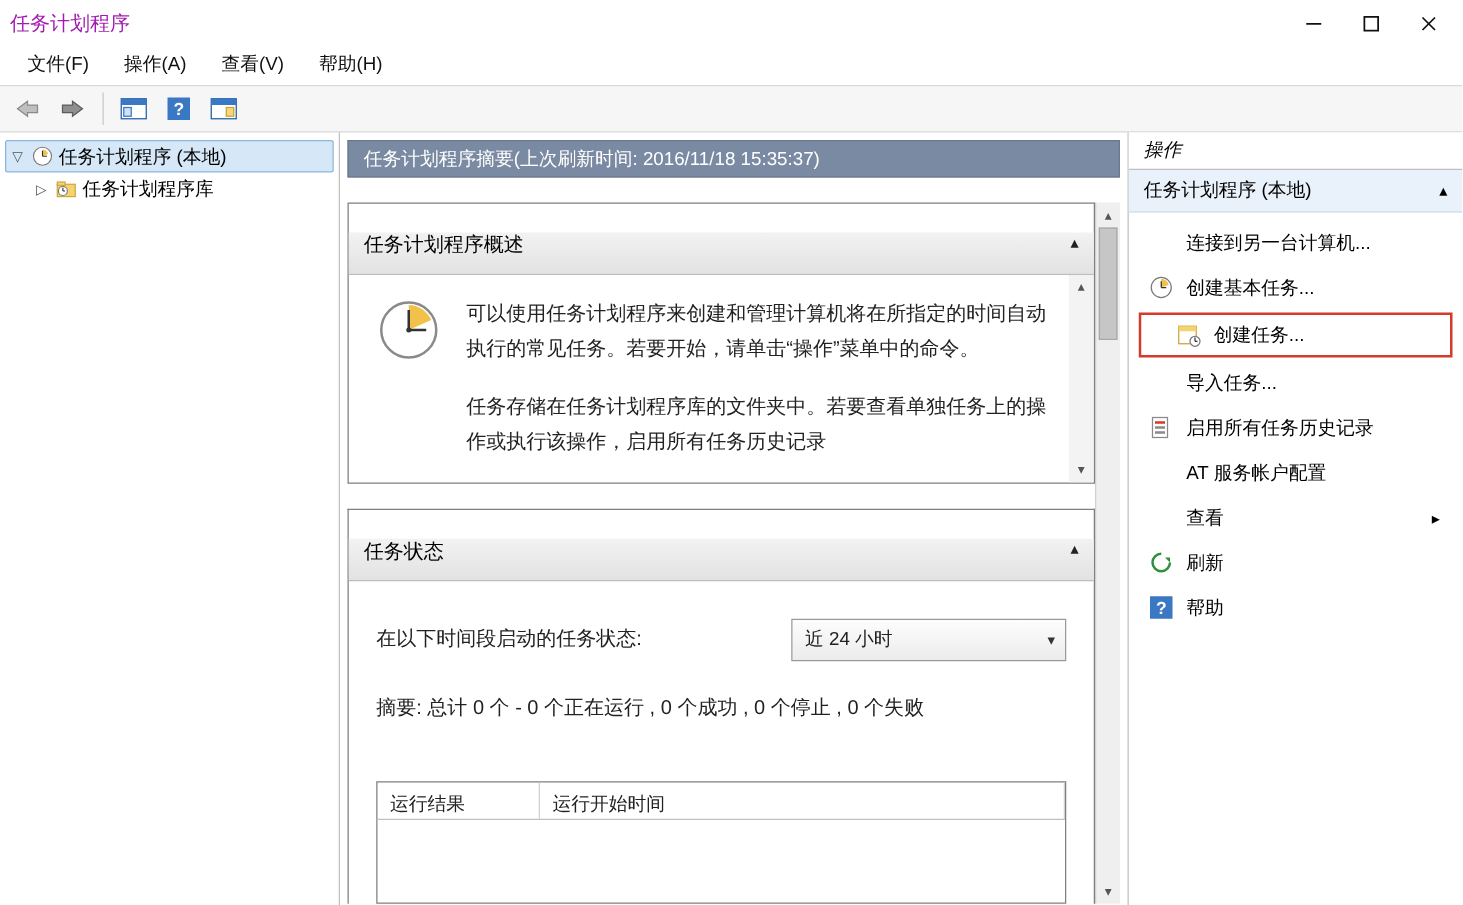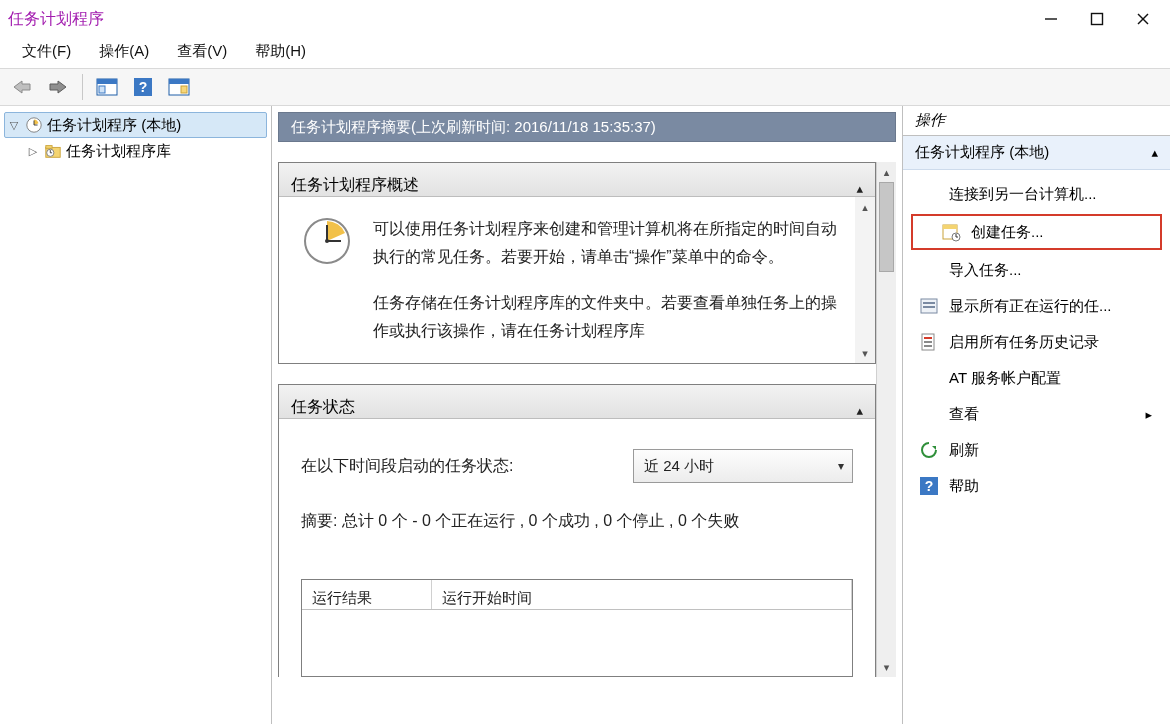--- a/index.html
+++ b/index.html
@@ -51,22 +51,22 @@
 .center-inner { position: relative; height: 100%; }
 .summary-header {
   height: 30px; background: #7a8aa2; color: #fff; display: flex; align-items: center;
   padding: 0 12px; font-size: 15px; border: 1px solid #6a788d;
 }
 .panel {
   border: 1px solid #7f7f7f; margin-top: 20px; background: #fff;
 }
 .panel-head {
   height: 34px; background: linear-gradient(#f2f2f2,#e2e2e2);
-  border-bottom: 1px solid #bdbdbd; display: flex; align-items: flex-end;
-  padding: 0 12px; font-size: 16px; font-weight: 500; position: relative;
+  border-bottom: 1px solid #bdbdbd; display: flex; align-items: flex-start;
+  padding: 0 12px; font-size: 16px; font-weight: 500; position: relative; margin-top: 23px;
 }
 .panel-head .chev { position: absolute; right: 12px; font-size: 13px; color: #222; }
 .panel-body { padding: 18px 22px; font-size: 16px; line-height: 28px; color: #222; position: relative; }
 .overview-row { display: flex; gap: 20px; }
 .clock-ico { width: 52px; height: 52px; flex: 0 0 auto; }
 .overview-text { flex: 1; }
 
 .status-row1 { display: flex; align-items: center; justify-content: space-between; margin: 12px 0 24px; }
 .status-select {
   width: 220px; height: 34px; border: 1px solid #9a9a9a; display: flex; align-items: center;
@@ -229,21 +229,21 @@
               <svg class="clock-ico" viewBox="0 0 52 52">
                 <circle cx="26" cy="26" r="22" fill="#fff" stroke="#8a8a8a" stroke-width="2"></circle>
                 <path d="M26 26 L26 6 A20 20 0 0 1 44 18 Z" fill="#f2c149"></path>
                 <line x1="26" y1="26" x2="26" y2="10" stroke="#333" stroke-width="2"></line>
                 <line x1="26" y1="26" x2="40" y2="26" stroke="#333" stroke-width="2"></line>
                 <circle cx="26" cy="26" r="2" fill="#333"></circle>
               </svg>
               <div class="overview-text">
                 <div>可以使用任务计划程序来创建和管理计算机将在所指定的时间自动执行的常见任务。若要开始，请单击“操作”菜单中的命令。</div>
                 <div style="height:18px"></div>
-                <div>任务存储在任务计划程序库的文件夹中。若要查看单独任务上的操作或执行该操作，请在任务计划程序库</div>
+                <div>任务存储在任务计划程序库的文件夹中。若要查看单独任务上的操作或执行该操作，启用所有任务历史记录</div>
               </div>
             </div>
             <div class="inner-vscroll">
               <div class="arrow">▴</div>
               <div class="arrow" style="position:absolute;bottom:0;width:100%">▾</div>
             </div>
           </div>
         </div>
 
         <div class="panel" style="border-bottom:none">
@@ -288,45 +288,46 @@
       <span>任务计划程序 (本地)</span>
       <span class="chev">▴</span>
     </div>
     <div class="act-list">
 
       <div class="act-item">
         <span class="ico-blank"></span>
         <span>连接到另一台计算机...</span>
       </div>
 
+      <div class="act-item">
+        <svg class="ico" viewBox="0 0 20 20">
+            <circle cx="10" cy="10" r="8" fill="#fff" stroke="#7a7a7a"></circle>
+            <path d="M10 10 L10 3 A7 7 0 0 1 16 8 Z" fill="#f2c149"></path>
+            <line x1="10" y1="10" x2="10" y2="5" stroke="#333"></line>
+            <line x1="10" y1="10" x2="14" y2="10" stroke="#333"></line>
+          </svg>
+        <span>创建基本任务...</span>
+      </div>
 
       <div class="act-item highlight">
         <svg class="ico" viewBox="0 0 20 20">
             <rect x="2" y="3" width="14" height="14" fill="#fff" stroke="#caa33a"></rect>
             <rect x="2" y="3" width="14" height="4" fill="#f4d471"></rect>
             <circle cx="15" cy="15" r="4" fill="#fff" stroke="#7a7a7a"></circle>
             <line x1="15" y1="15" x2="15" y2="12" stroke="#333"></line>
             <line x1="15" y1="15" x2="17" y2="15" stroke="#333"></line>
           </svg>
         <span>创建任务...</span>
       </div>
 
       <div class="act-item">
         <span class="ico-blank"></span>
         <span>导入任务...</span>
       </div>
 
-      <div class="act-item">
-        <svg class="ico" viewBox="0 0 20 20">
-            <rect x="2" y="3" width="16" height="14" fill="#eef2f7" stroke="#7a8aa2"></rect>
-            <rect x="4" y="6" width="12" height="2" fill="#7a8aa2"></rect>
-            <rect x="4" y="10" width="12" height="2" fill="#7a8aa2"></rect>
-          </svg>
-        <span>显示所有正在运行的任...</span>
-      </div>
 
       <div class="act-item">
         <svg class="ico" viewBox="0 0 20 20">
             <rect x="3" y="2" width="12" height="16" fill="#fff" stroke="#8a8a8a"></rect>
             <rect x="5" y="5" width="8" height="2" fill="#d43b2a"></rect>
             <rect x="5" y="9" width="8" height="2" fill="#8a8a8a"></rect>
             <rect x="5" y="13" width="8" height="2" fill="#8a8a8a"></rect>
           </svg>
         <span>启用所有任务历史记录</span>
       </div>

